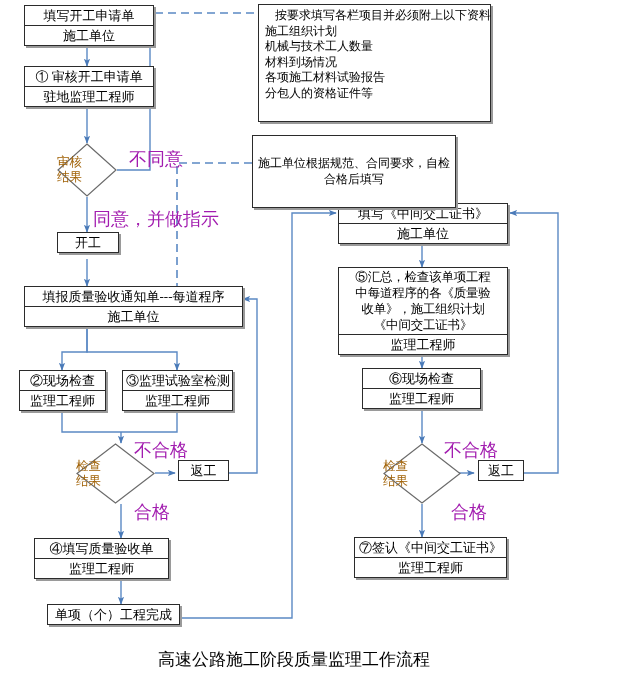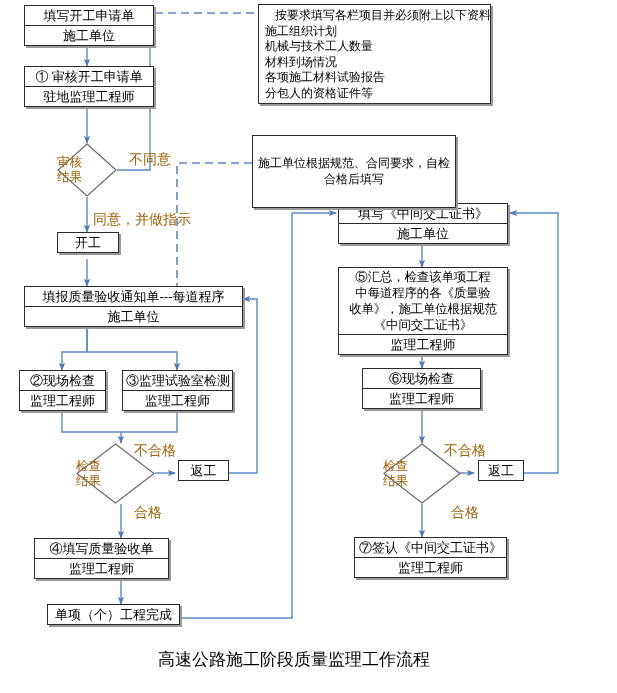--- a/index.html
+++ b/index.html
@@ -55,21 +55,21 @@
     letter-spacing: -0.2px;
   }
   .textbox {
     position: absolute;
     box-sizing: border-box;
     background: #ffffff;
     border: 1px solid #2b2b2b;
     box-shadow: 2px 2px 0 0 #9a9a9a;
     text-align: left;
     z-index: 2;
-    padding: 3px 6px 2px 6px;
+    padding: 3px 6px 20px 6px;
   }
   .textbox .line {
     font-size: 12px;
     line-height: 15.5px;
     white-space: nowrap;
   }
   .textbox .line.first {
     text-indent: 10px;
   }
   .diamond {
@@ -92,24 +92,24 @@
     display: flex;
     flex-direction: column;
     align-items: flex-start;
     justify-content: center;
     font-size: 12.5px;
     line-height: 15px;
     color: #a16207;
   }
   .edgelabel {
     position: absolute;
-    font-size: 14px;
+    font-size: 18px;
     line-height: 15px;
     white-space: nowrap;
-    color: #a16207;
+    color: #a21caf;
     z-index: 3;
   }
   .caption {
     position: absolute;
     font-size: 17px;
     white-space: nowrap;
     z-index: 3;
   }
 </style>
 </head>
@@ -247,21 +247,21 @@
 
   <div class="node shadowed" style="left:338px; top:203px; width:170px;">
     <div class="cell top">填写《中间交工证书》</div>
     <div class="cell">施工单位</div>
   </div>
 
   <div class="node shadowed" style="left:338px; top:267px; width:170px;">
     <div class="cell top wrap">
       <div>⑤汇总，检查该单项工程</div>
       <div>中每道程序的各《质量验</div>
-      <div>收单》，施工单位根据规范</div>
+      <div>收单》，施工组织计划</div>
       <div>《中间交工证书》</div>
     </div>
     <div class="cell">监理工程师</div>
   </div>
 
   <div class="node shadowed" style="left:362px; top:368px; width:119px;">
     <div class="cell top">⑥现场检查</div>
     <div class="cell">监理工程师</div>
   </div>
 

